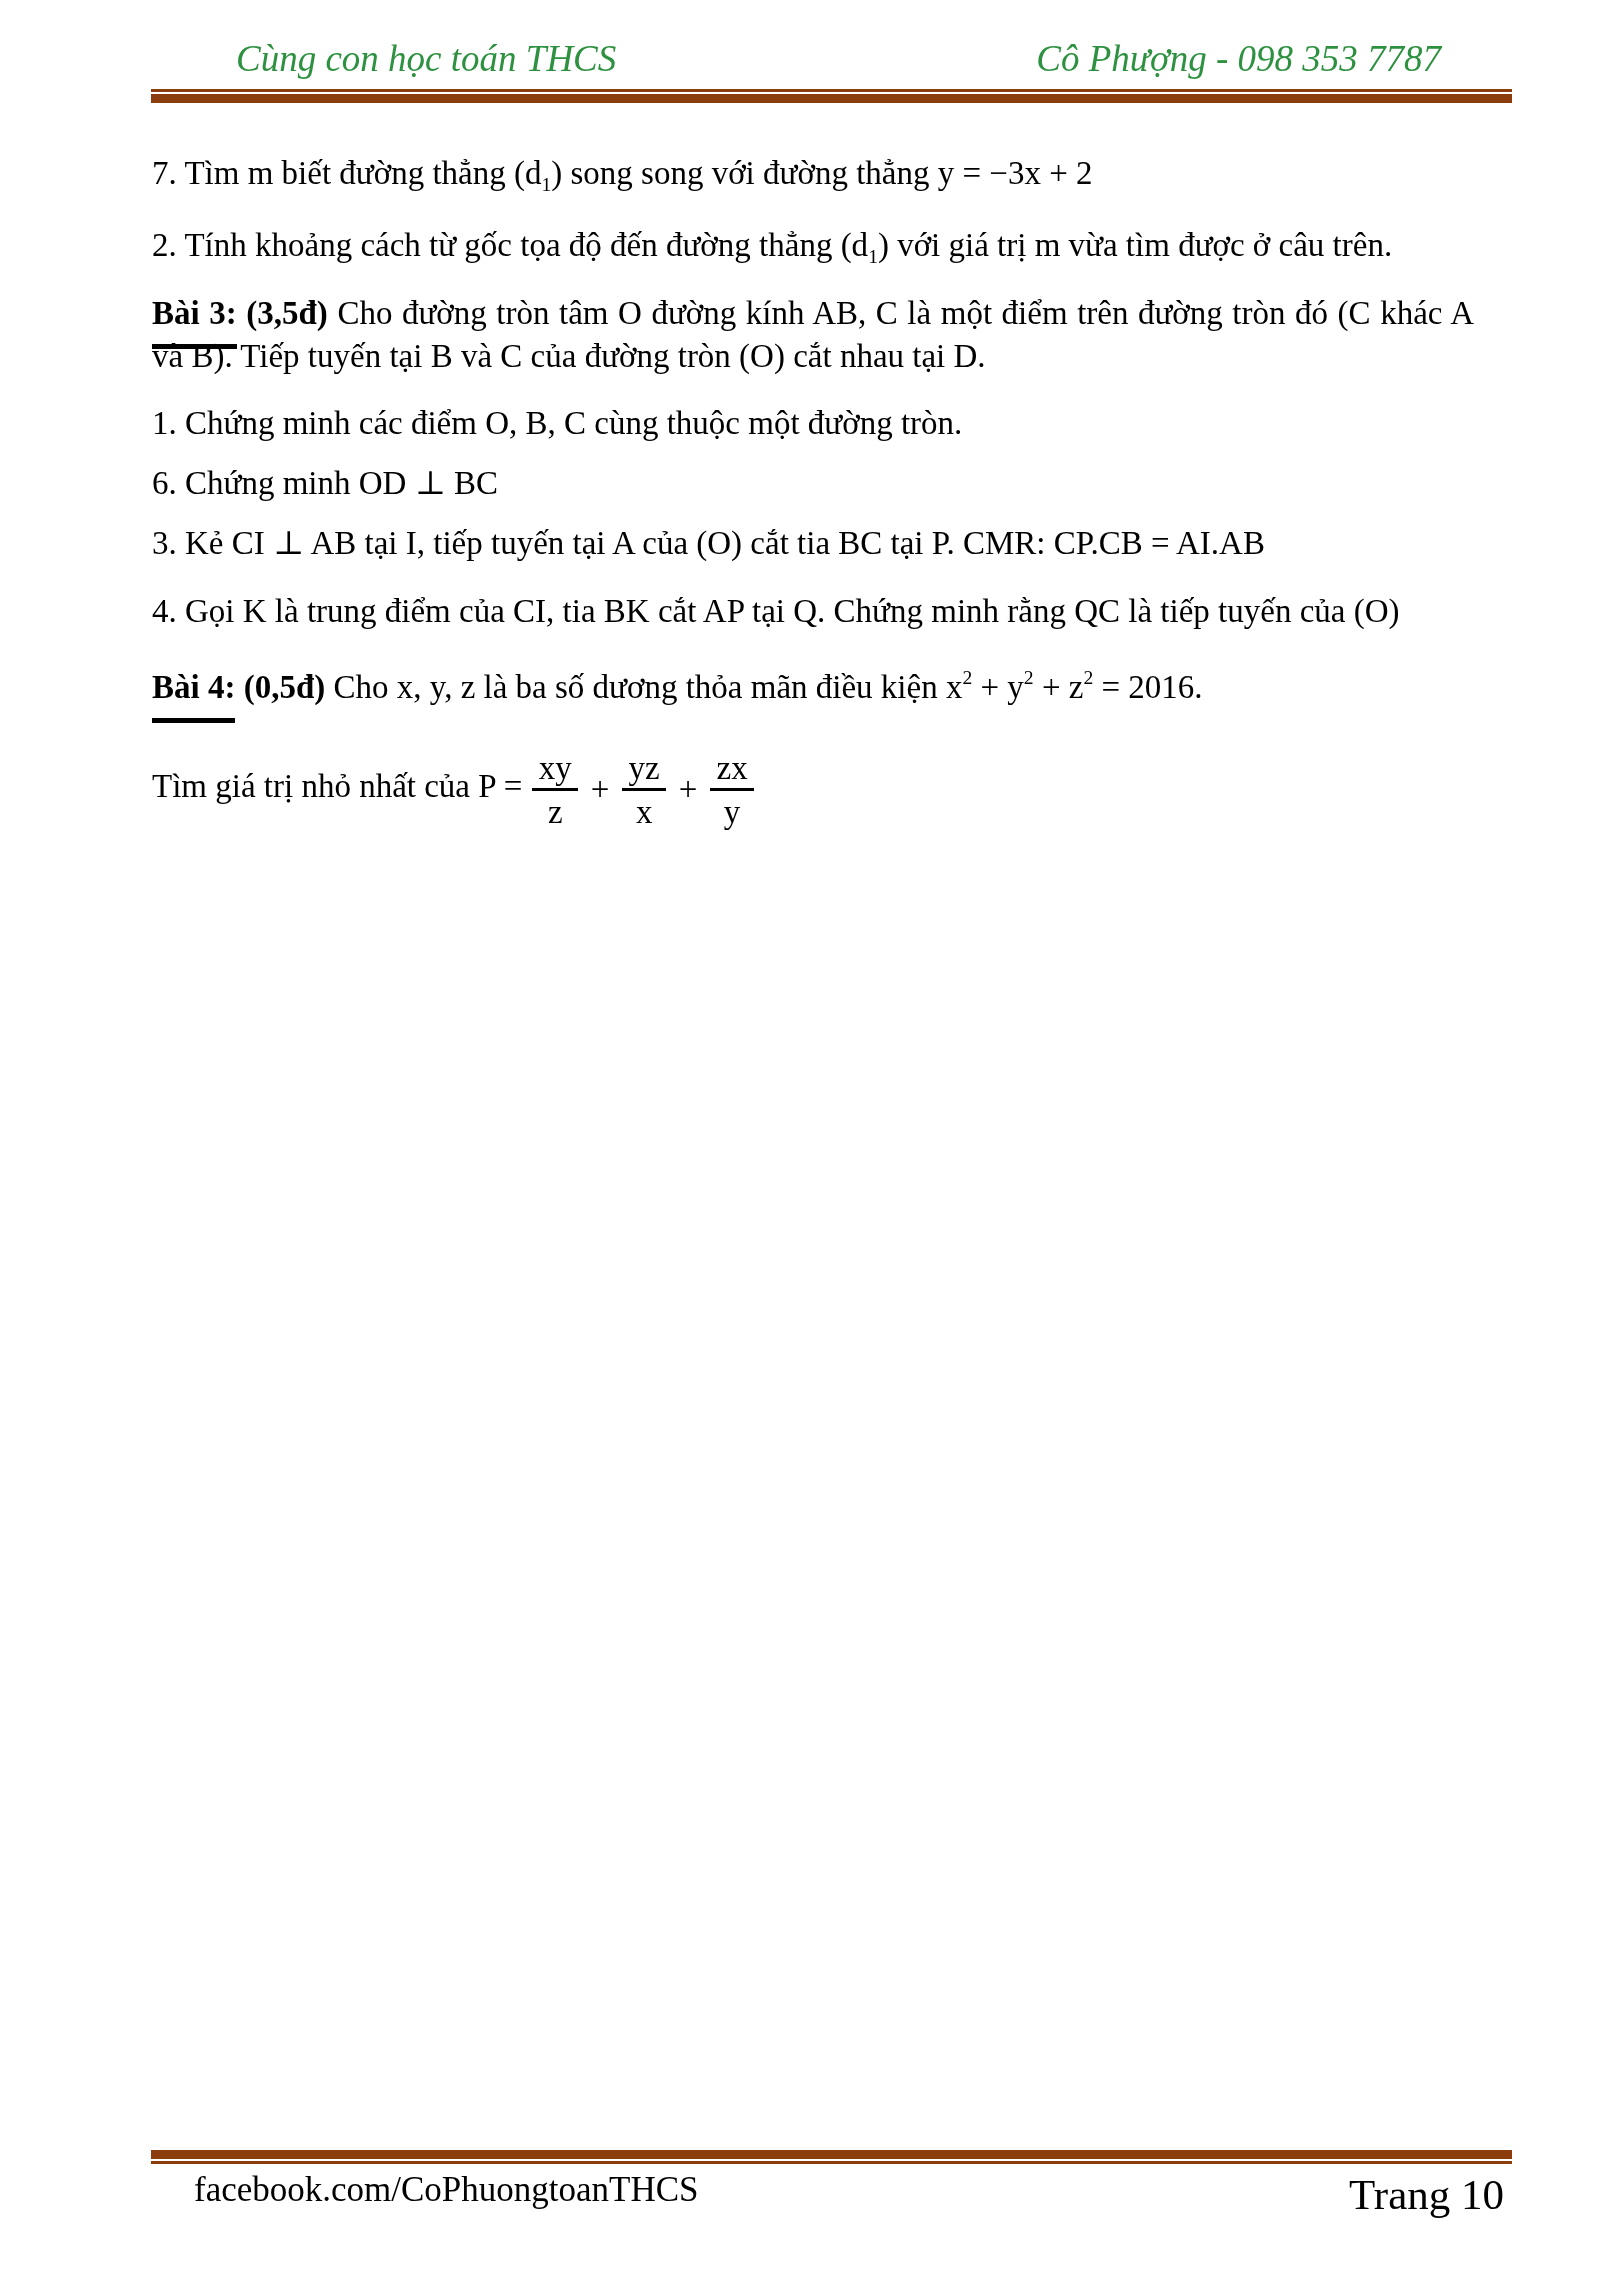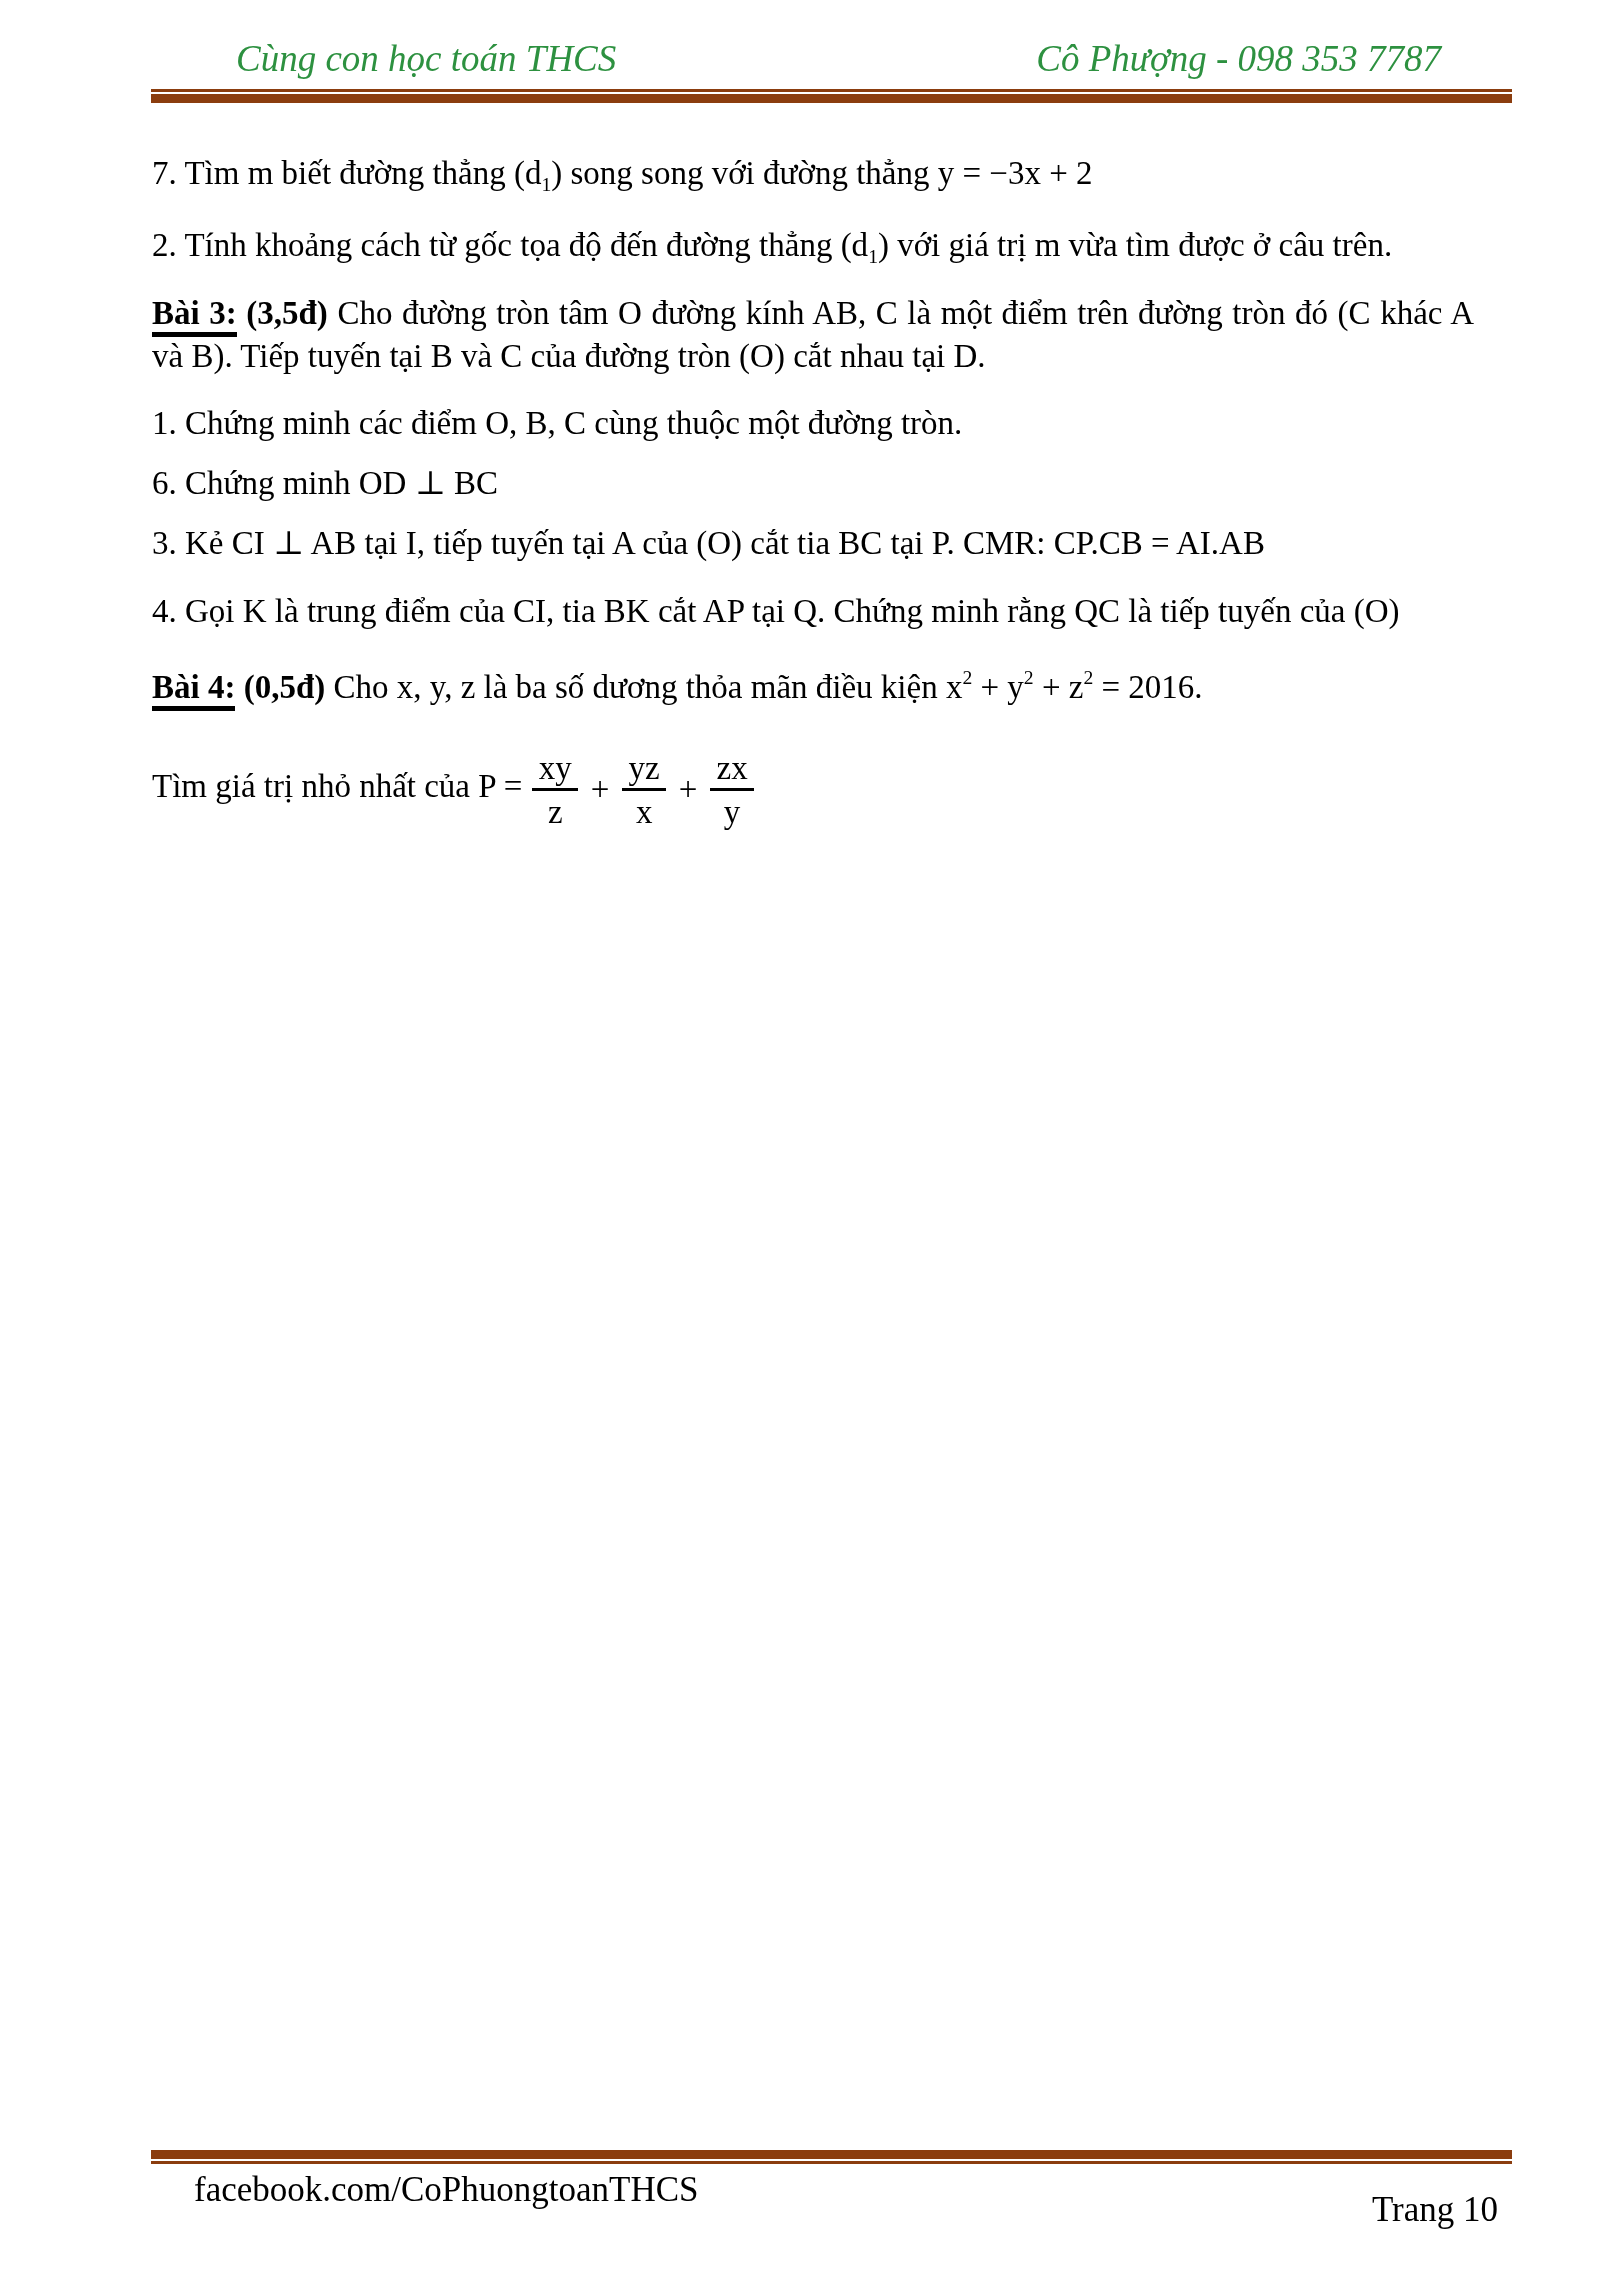--- a/index.html
+++ b/index.html
@@ -24,36 +24,36 @@
   .rule-hdr-thick{top:94px;height:8.5px;}
   .rule-ftr-thick{top:2150px;height:8.5px;}
   .rule-ftr-thin{top:2161px;height:2.6px;}
   
   .p{
     position:absolute;left:152px;width:1322px;
     font-size:33px;line-height:43px;
     text-align:left;white-space:nowrap;
   }
   .p-wrap{white-space:normal;text-align:justify;}
-  .blabel{font-weight:bold;border-bottom:5.2px solid #000;padding-bottom:1px;}
+  .blabel{font-weight:bold;border-bottom:5.2px solid #000;padding-bottom:13px;}
   .bpts{font-weight:bold;}
   sub.m{font-size:19.6px;vertical-align:-6.5px;line-height:0;}
   sup.m{font-size:19.6px;vertical-align:14.4px;line-height:0;}
   
   .frac{display:inline-block;vertical-align:middle;text-align:center;line-height:34px;margin:0 10px;}
   .frac .num{display:block;padding:0 6.5px 3.3px 6.5px;border-bottom:3.9px solid #000;}
   .frac .den{display:block;padding-top:3.3px;}
   .op{display:inline-block;vertical-align:middle;margin:0 2.6px;}
   .closing{
     position:absolute;left:152px;width:1322px;top:896px;
     font-size:33px;font-weight:bold;text-align:center;white-space:nowrap;
   }
   
   .ftr-link{position:absolute;left:194px;top:2170px;font-size:35px;white-space:nowrap;}
-  .ftr-page{position:absolute;right:125px;top:2170px;font-size:35px;white-space:nowrap;margin-top:20px;}
+  .ftr-page{position:absolute;right:119px;top:2170px;font-size:43px;white-space:nowrap;}
 </style>
 </head>
 <body>
 
 <div class="page">
 
   <div class="hdr-text hdr-brand">Cùng con học toán THCS</div>
   <div class="hdr-text hdr-contact">Cô Phượng - 098 353 7787</div>
   <div class="rule rule-hdr-thin"></div>
   <div class="rule rule-hdr-thick"></div>

